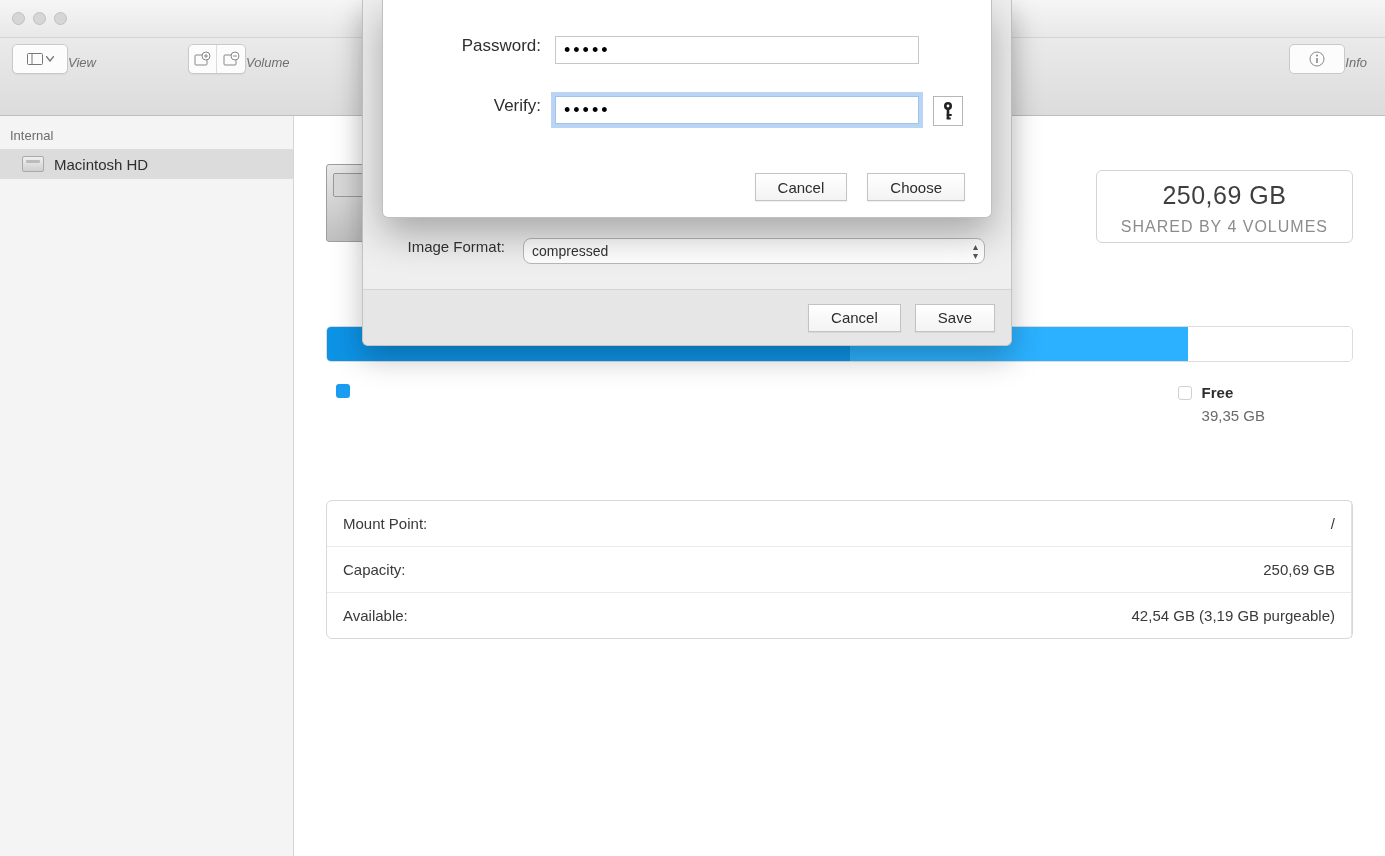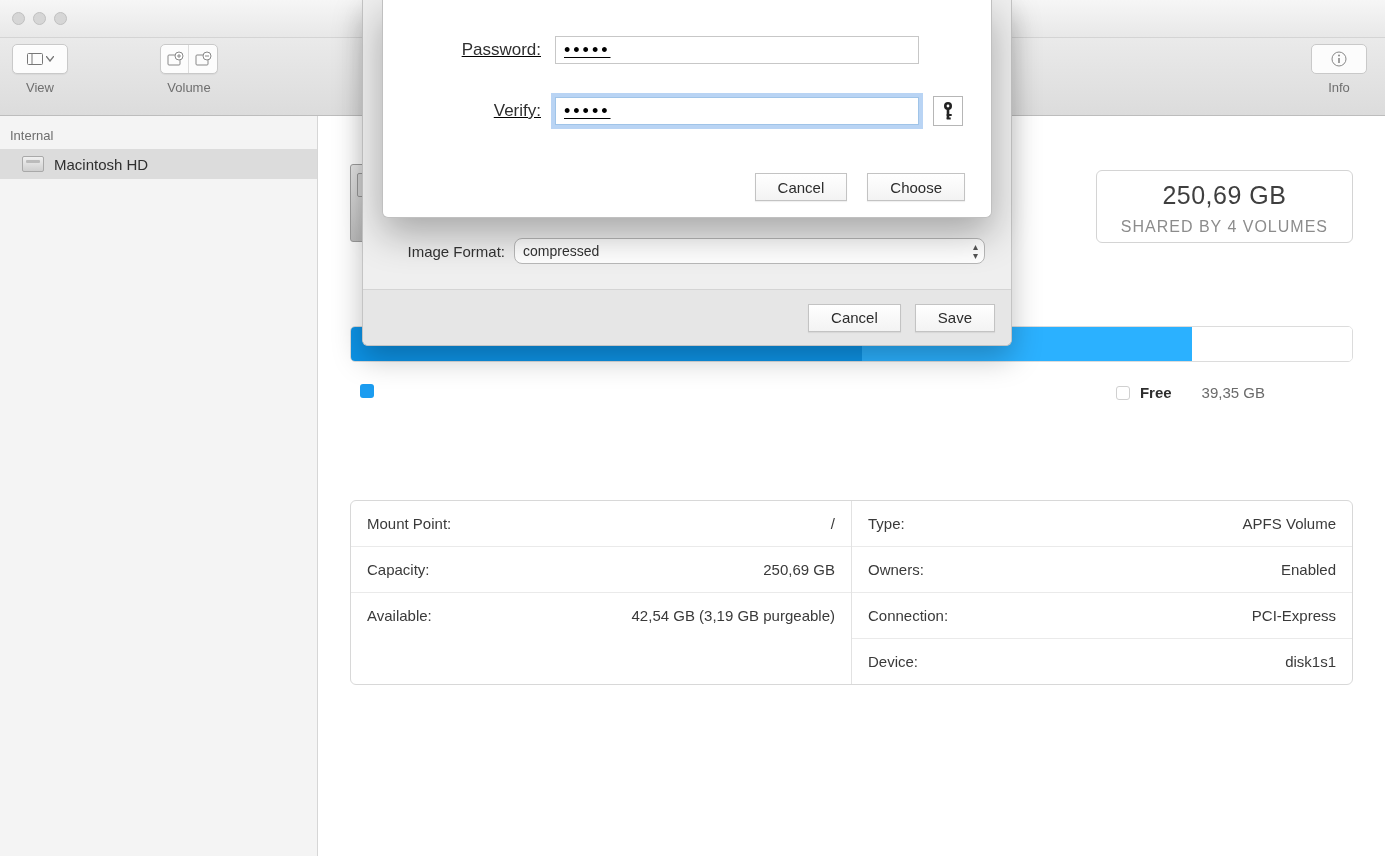--- a/index.html
+++ b/index.html
@@ -6,35 +6,35 @@
   body { width: 1385px; height: 856px; background: #ececec; overflow: hidden; position: relative; }
 
   
   .titlebar { height: 38px; background: linear-gradient(#f6f6f6,#e8e8e8); border-bottom: 1px solid #d4d4d4; display: flex; align-items: center; position: relative; }
   .traffic-lights { display: flex; gap: 8px; margin-left: 12px; }
   .tl { width: 13px; height: 13px; border-radius: 50%; background: #d6d6d6; border: 0.5px solid #c0c0c0; }
   .window-title { position: absolute; left: 0; right: 0; text-align: center; font-size: 15px; color: #4a4a4a; font-weight: 400; }
 
   
   .toolbar { height: 78px; background: linear-gradient(#eaeaea,#dcdcdc); border-bottom: 1px solid #bdbdbd; display: flex; align-items: flex-start; padding-top: 6px; }
-  .toolbar-group { display: flex; flex-direction: column; align-items: center; }
+  .toolbar-group { display: flex; align-items: center; font-style: italic; }
   .tool-btn-row { display: flex; gap: 0; background: #fcfcfc; border: 1px solid #c9c9c9; border-radius: 5px; box-shadow: 0 1px 0 rgba(255,255,255,.6) inset, 0 1px 1px rgba(0,0,0,.05); height: 30px; align-items: center; }
   .tool-seg { width: 28px; height: 100%; display: flex; align-items: center; justify-content: center; border-right: 1px solid #dcdcdc; color: #6e6e6e; }
   .tool-seg:last-child { border-right: none; }
   .tool-single { width: 56px; height: 30px; background: #fcfcfc; border: 1px solid #c9c9c9; border-radius: 5px; display:flex; align-items:center; justify-content:center; color:#6e6e6e; }
   .tool-label { font-size: 13px; color: #6f6f6f; margin-top: 6px; }
   .tg-view { margin-left: 12px; }
   .tg-volume { margin-left: 92px; }
   .tg-center { margin-left: auto; margin-right: auto; display: flex; gap: 20px; position: absolute; left: 50%; transform: translateX(-50%); top: 44px; }
   .tg-info { margin-left: auto; margin-right: 18px; }
   .tg-center .toolbar-group { }
 
   
   .body { display: flex; height: calc(856px - 38px - 78px); }
-  .sidebar { width: 318px; background: #f4f4f4; border-right: 1px solid #d6d6d6; padding-top: 6px; }
+  .sidebar { width: 294px; background: #f4f4f4; border-right: 1px solid #d6d6d6; padding-top: 6px; }
   .sidebar-header { font-size: 13px; color: #6d6d6d; padding: 6px 10px; }
   .sidebar-item { display: flex; align-items: center; height: 30px; padding-left: 22px; gap: 10px; }
   .sidebar-item.selected { background: #dcdcdc; }
   .sidebar-item .drive-ico { width: 22px; height: 16px; background: linear-gradient(#f0f0f0,#cfcfcf); border: 1px solid #a9a9a9; border-radius: 2px; position: relative; }
   .sidebar-item .drive-ico:after { content:""; position:absolute; left:3px; right:3px; top:3px; height:3px; background:#bbb; border-radius:1px;}
   .sidebar-item span.label { font-size: 15px; color: #2f2f2f; }
 
   .main { flex: 1; background: #fff; position: relative; padding: 0 18px; overflow: hidden; }
 
   .capacity-box { position: absolute; top: 54px; right: 32px; border: 1px solid #d4d4d4; background: #fff; border-radius: 6px; padding: 10px 24px 6px; text-align: center; }
@@ -43,47 +43,47 @@
 
   .drive-illustration { position: absolute; top: 48px; left: 32px; width: 48px; height: 78px; background: linear-gradient(#e8e8e8,#bfbfbf); border: 1px solid #9e9e9e; border-radius: 3px; }
   .drive-illustration:after{content:"";position:absolute;left:6px;right:6px;top:8px;height:22px;border:1px solid #999;border-radius:2px;background:#d8d8d8;}
 
   .usage-bar-wrap { position: absolute; top: 210px; left: 32px; right: 32px; height: 36px; display: flex; border-radius: 5px; overflow: hidden; border: 1px solid #dcdcdc; }
   .usage-seg { height: 100%; }
   .seg-a { background: #0d93e6; width: 51%; }
   .seg-b { background: #2bb1ff; width: 33%; }
   .seg-c { background: #fff; flex: 1; }
 
-  .legend { position: absolute; top: 268px; right: 120px; display: flex; gap: 6px; }
+  .legend { position: absolute; top: 268px; right: 120px; display: flex; flex-direction: column; gap: 6px; }
   .legend-row { display: flex; align-items: center; gap: 10px; }
   .legend-dot { width: 14px; height: 14px; border-radius: 3px; background: #fff; border: 1px solid #d0d0d0; }
   .legend-title { font-size: 15px; font-weight: 600; color: #2d2d2d; }
   .legend-val { font-size: 15px; color: #6a6a6a; margin-left: 24px; }
 
   .blue-dot { position:absolute; top:268px; left:42px; width:14px; height:14px; background:#1b9cf0; border-radius:3px;}
 
   .info-panel { position: absolute; top: 384px; left: 32px; right: 32px; border: 1px solid #d8d8d8; border-radius: 6px; background: #fff; display: flex; }
   .info-col { flex: 1; }
   .info-col:first-child { border-right: 1px solid #e2e2e2; }
   .info-row { display: flex; justify-content: space-between; padding: 14px 16px; border-bottom: 1px solid #eaeaea; font-size: 15px; color: #3a3a3a; }
   .info-row:last-child { border-bottom: none; }
   .info-row .v { color: #3a3a3a; }
 
   
   .sheet1 { position: absolute; top: 0; left: 362px; width: 650px; background: #efefef; border: 1px solid #c4c4c4; border-bottom-left-radius: 6px; border-bottom-right-radius: 6px; border-top: none; box-shadow: 0 12px 30px rgba(0,0,0,.25); z-index: 5; height: 346px; }
-  .sheet1 .row-format { position: absolute; top: 238px; left: 26px; right: 26px; display: flex; align-items: center; gap: 9px; }
+  .sheet1 .row-format { position: absolute; top: 238px; left: 26px; right: 26px; display: flex; align-items: flex-start; gap: 18px; }
   .sheet1 .row-format label { font-size: 15px; color: #333; width: 116px; text-align: right; }
   .sheet1 .combo { flex: 1; height: 26px; background: #fff; border: 1px solid #b8b8b8; border-radius: 8px; display: flex; align-items: center; padding: 0 8px; position: relative; font-size: 14px; color: #333;}
   .sheet1 .combo .chev { position: absolute; right: 6px; top: 3px; font-size: 10px; line-height: 9px; color: #555; }
   .sheet1 .footer { position: absolute; bottom: 0; left: 0; right: 0; height: 56px; background: #e6e6e6; border-top: 1px solid #d4d4d4; display: flex; align-items: center; justify-content: flex-end; gap: 14px; padding-right: 16px; border-bottom-left-radius:6px;border-bottom-right-radius:6px;}
   .mac-btn { height: 28px; padding: 0 22px; background: linear-gradient(#fff,#f3f3f3); border: 1px solid #c3c3c3; border-radius: 0; font-size: 15px; color: #2c2c2c; box-shadow: 0 1px 1px rgba(0,0,0,.06); display: inline-flex; align-items: center; }
 
   
   .sheet2 { position: absolute; top: 0; left: 382px; width: 610px; height: 218px; background: #fff; border: 1px solid #c0c0c0; border-top: none; border-bottom-left-radius: 6px; border-bottom-right-radius: 6px; box-shadow: 0 16px 38px rgba(0,0,0,.3); z-index: 10; }
-  .sheet2 .form-row { display: flex; align-items: center; margin-top: 26px; padding: 8px 28px; gap: 14px; text-decoration: underline; }
+  .sheet2 .form-row { display: flex; align-items: flex-start; margin-top: 26px; padding: 8px 28px; gap: 14px; }
   .sheet2 .form-row.first { margin-top: 28px; }
   .sheet2 label.fl { width: 130px; text-align: right; font-size: 17px; color: #2f2f2f; }
   .sheet2 input[type=password] { flex: 1; height: 28px; border: 1px solid #c7c7c7; padding: 0 8px; font-size: 18px; letter-spacing: 3px; outline: none; }
   .sheet2 input.focus { border: 1px solid #a0c4e8; box-shadow: 0 0 0 4px rgba(100,160,230,.45); }
   .sheet2 .key-btn { width: 30px; height: 30px; border: 1px solid #b6b6b6; background: #fff; display: flex; align-items: center; justify-content: center; }
   .sheet2 .btn-row { position: absolute; bottom: 16px; right: 26px; display: flex; gap: 20px; }
 
   svg { display: block; }
 </style>
 </head>
@@ -240,38 +240,20 @@
           </div>
         <div class="info-row">
             <span>Capacity:</span>
             <span class="v">250,69 GB</span>
           </div>
         <div class="info-row">
             <span>Available:</span>
             <span class="v">42,54 GB (3,19 GB purgeable)</span>
           </div>
       </div>
-      <div class="info-col">
-        <div class="info-row">
-            <span>Type:</span>
-            <span class="v">APFS Volume</span>
-          </div>
-        <div class="info-row">
-            <span>Owners:</span>
-            <span class="v">Enabled</span>
-          </div>
-        <div class="info-row">
-            <span>Connection:</span>
-            <span class="v">PCI-Express</span>
-          </div>
-        <div class="info-row">
-            <span>Device:</span>
-            <span class="v">disk1s1</span>
-          </div>
-      </div>
     </div>
   </div>
 </div>
 
 <div class="sheet1">
   <div class="row-format">
     <label>Image Format:</label>
     <div class="combo">
       <span>compressed</span>
       <span class="chev">▴<br>▾</span>

